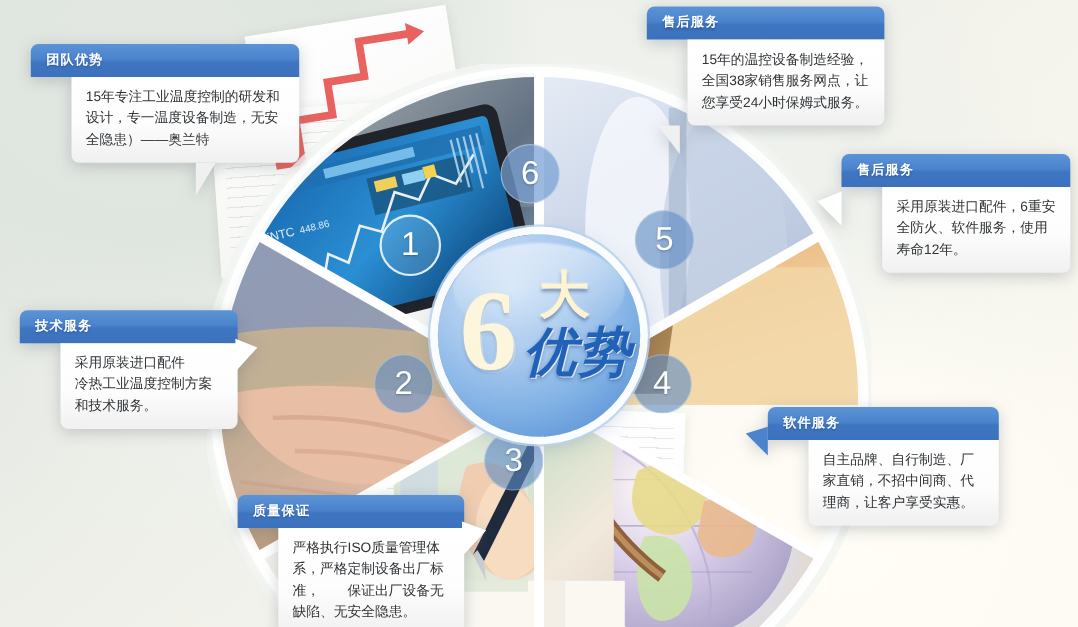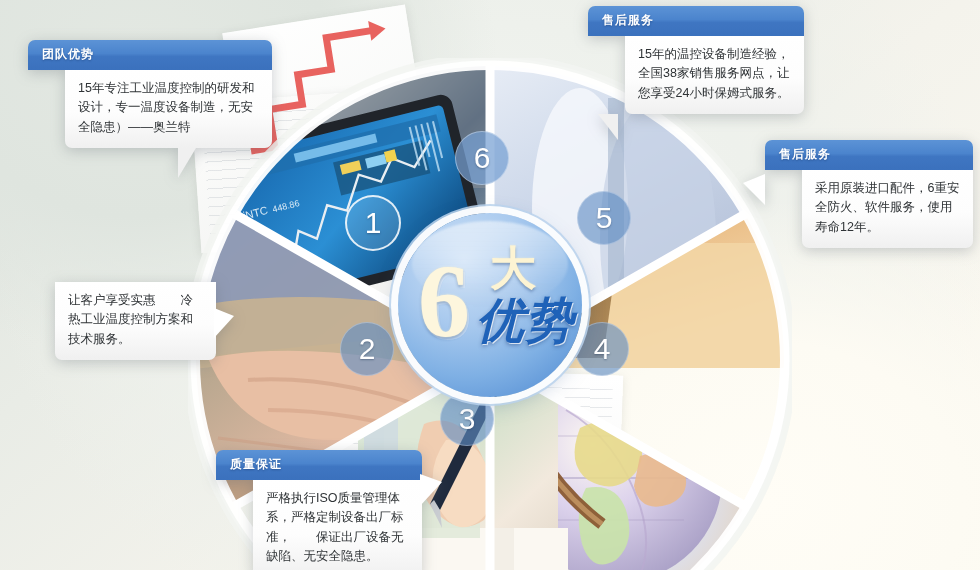--- a/index.html
+++ b/index.html
@@ -329,25 +329,31 @@
     <div class="body">15年的温控设备制造经验，全国38家销售服务网点，让您享受24小时保姆式服务。</div>
     <div class="tail"></div>
   </div>
 
   <div class="callout round" id="cal-hard">
     <div class="bar">售后服务</div>
     <div class="body">采用原装进口配件，6重安全防火、软件服务，使用寿命12年。</div>
     <div class="tail"></div>
   </div>
 
+  <div class="callout round" id="cal-soft">
+    <div class="bar">软件服务</div>
+    <div class="body">自主品牌、自行制造、厂家直销，不招中间商、代理商，让客户享受实惠。</div>
+    <div class="tail"></div>
+  </div>
 
   <div class="callout round" id="cal-quality">
     <div class="bar">质量保证</div>
     <div class="body">严格执行ISO质量管理体系，严格定制设备出厂标准，　　保证出厂设备无缺陷、无安全隐患。</div>
     <div class="tail"></div>
   </div>
 
   <div class="callout round" id="cal-tech">
-    <div class="body">让客户享受实惠　　冷热工业温度控制方案和技术服务。</div>
+    <div class="bar">技术服务</div>
+    <div class="body">采用原装进口配件　　冷热工业温度控制方案和技术服务。</div>
     <div class="tail"></div>
   </div>
 
 </div>
 
 </body></html>

